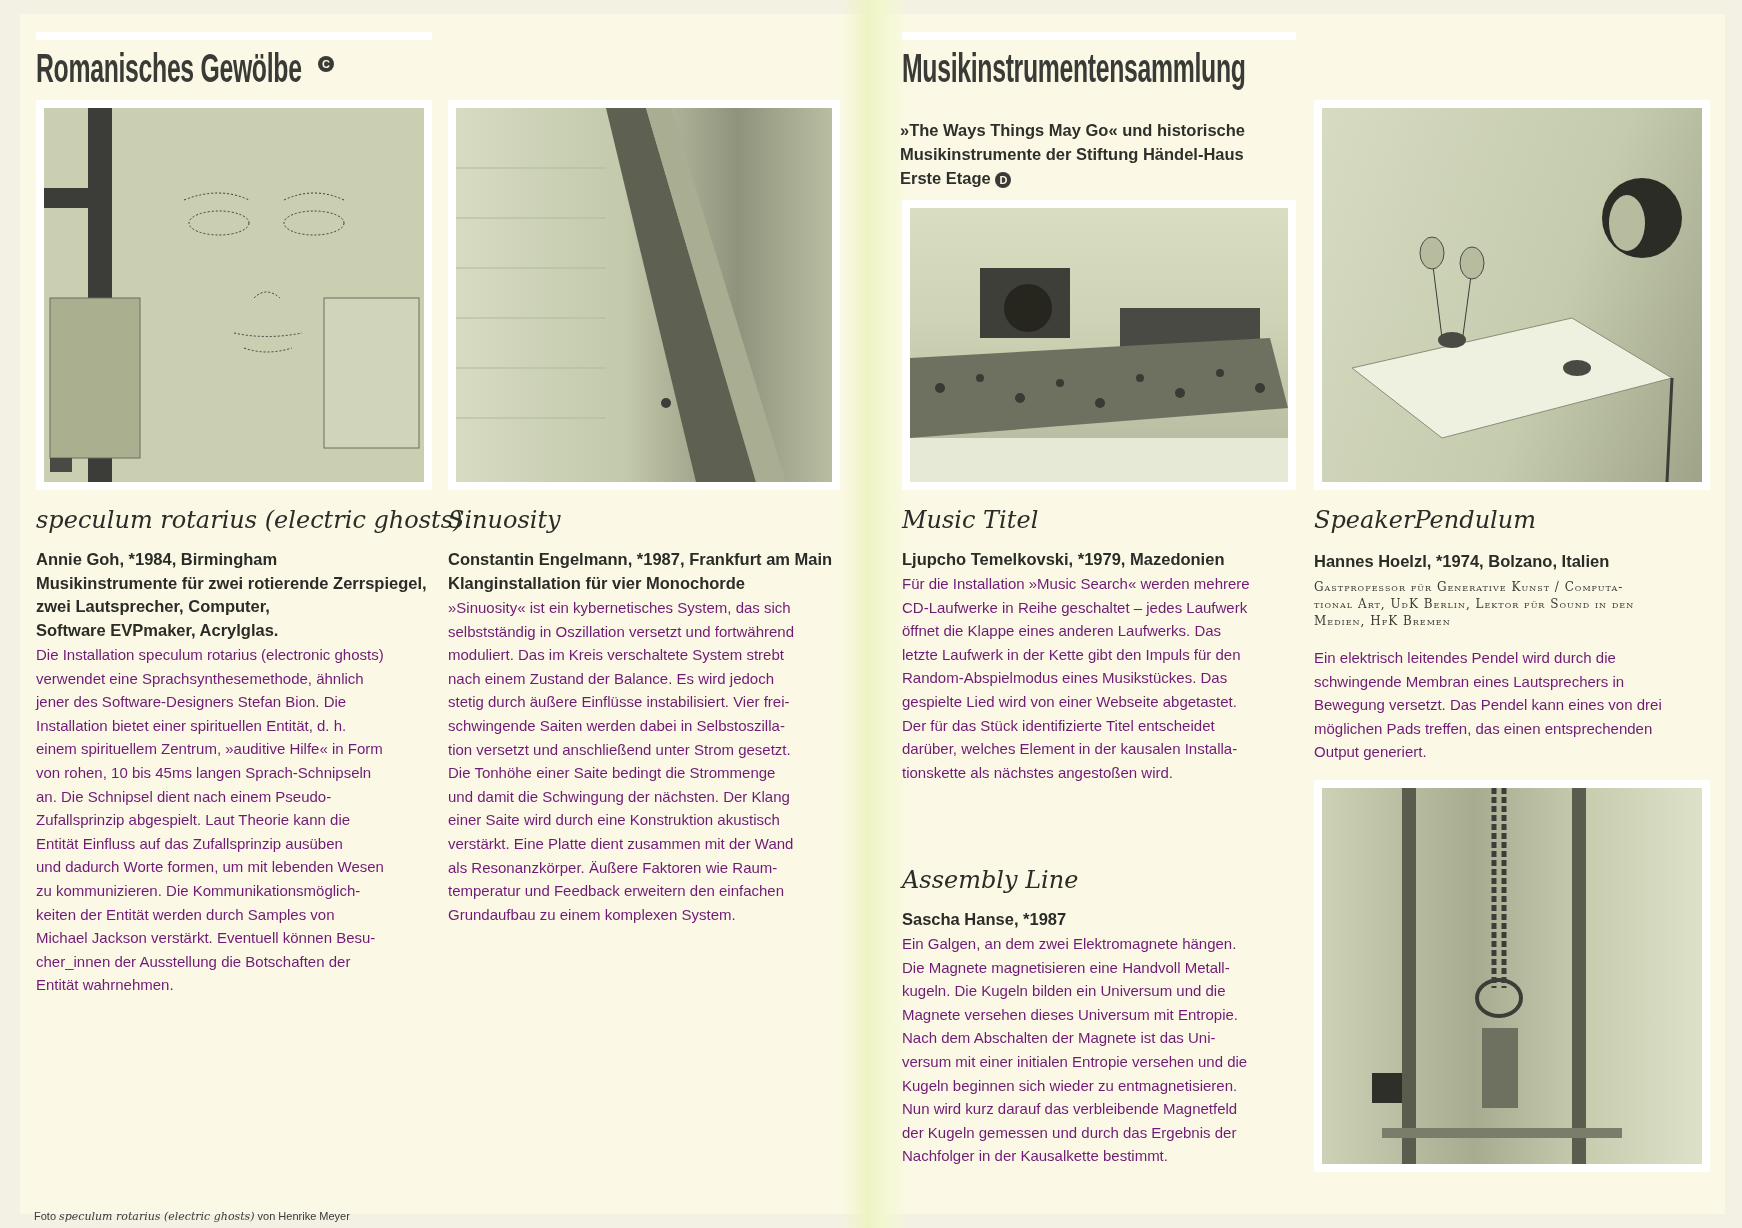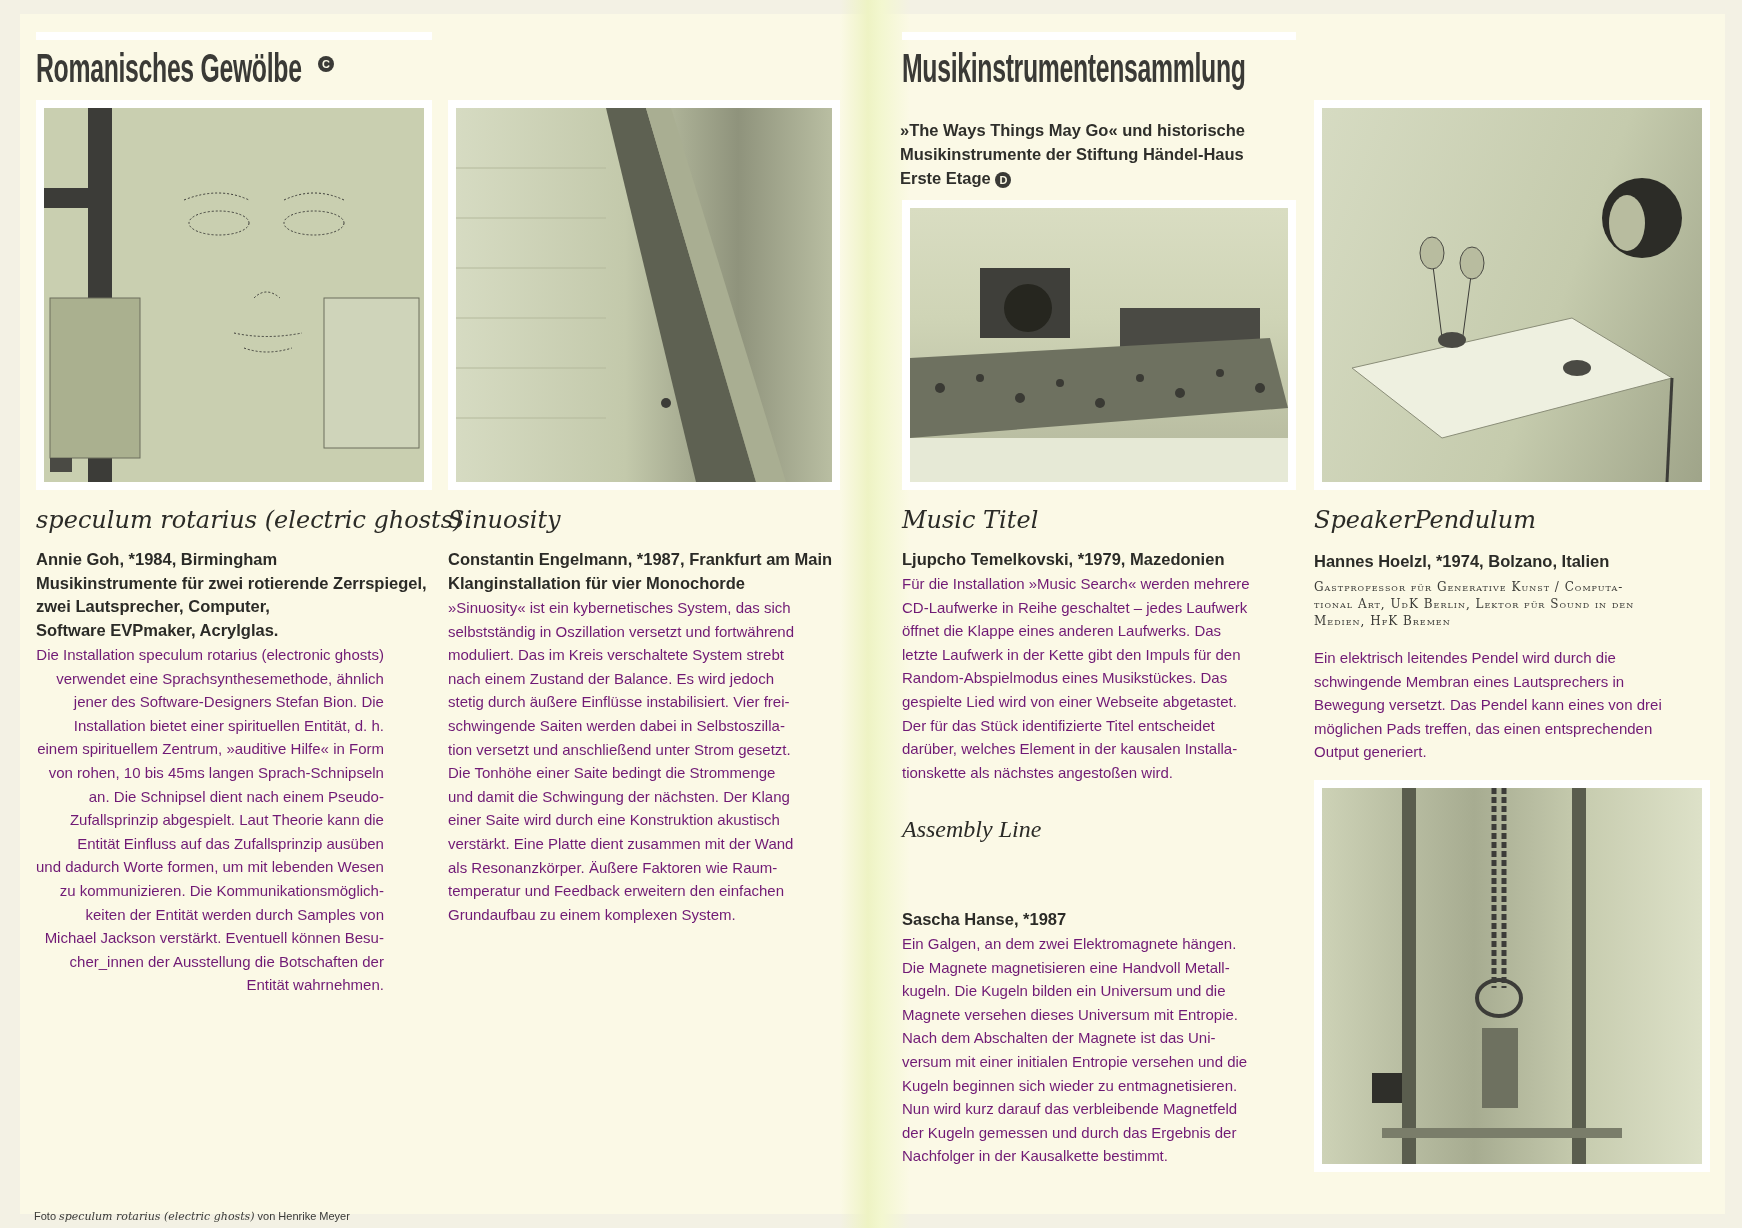--- a/index.html
+++ b/index.html
@@ -76,21 +76,21 @@
     </div>
   </div>
 
   <div class="art-title" style="left:36px;top:506px;">speculum rotarius (electric ghosts)</div>
   <div class="artist" style="left:36px;top:548px;">
     <span class="line">Annie Goh, *1984, Birmingham</span>
     <span class="line">Musikinstrumente für zwei rotierende Zerrspiegel,</span>
     <span class="line">zwei Lautsprecher, Computer,</span>
     <span class="line">Software EVPmaker, Acrylglas.</span>
   </div>
-  <div class="body" style="left:36px;top:643px;text-align:right;">
+  <div class="body" style="left:36px;top:643px;">
     <span class="line">Die Installation speculum rotarius (electronic ghosts)</span>
     <span class="line">verwendet eine Sprachsynthesemethode, ähnlich</span>
     <span class="line">jener des Software-Designers Stefan Bion. Die</span>
     <span class="line">Installation bietet einer spirituellen Entität, d. h.</span>
     <span class="line">einem spirituellem Zentrum, »auditive Hilfe« in Form</span>
     <span class="line">von rohen, 10 bis 45ms langen Sprach-Schnipseln</span>
     <span class="line">an. Die Schnipsel dient nach einem Pseudo-</span>
     <span class="line">Zufallsprinzip abgespielt. Laut Theorie kann die</span>
     <span class="line">Entität Einfluss auf das Zufallsprinzip ausüben</span>
     <span class="line">und dadurch Worte formen, um mit lebenden Wesen</span>
@@ -218,21 +218,21 @@
         <line x1="172" y1="0" x2="172" y2="200" stroke="#3c3c38" stroke-width="5" stroke-dasharray="6 3"></line>
         <line x1="182" y1="0" x2="182" y2="200" stroke="#3c3c38" stroke-width="5" stroke-dasharray="6 3"></line>
         <ellipse cx="177" cy="210" rx="22" ry="18" fill="none" stroke="#3c3c38" stroke-width="4"></ellipse>
         <rect x="160" y="240" width="36" height="80" fill="#6e7160"></rect>
         <rect x="50" y="285" width="30" height="30" fill="#2f2f2a"></rect>
         <rect x="60" y="340" width="240" height="10" fill="#7a7d6a"></rect>
       </svg>
     </div>
   </div>
 
-  <div class="art-title" style="left:902px;top:816px;font-family:Liberation Serif, serif;">Assembly Line</div>
+  <div class="art-title" style="left:902px;top:866px;">Assembly Line</div>
   <div class="artist" style="left:902px;top:908px;">
     <span class="line">Sascha Hanse, *1987</span>
   </div>
   <div class="body" style="left:902px;top:932px;">
     <span class="line">Ein Galgen, an dem zwei Elektromagnete hängen.</span>
     <span class="line">Die Magnete magnetisieren eine Handvoll Metall-</span>
     <span class="line">kugeln. Die Kugeln bilden ein Universum und die</span>
     <span class="line">Magnete versehen dieses Universum mit Entropie.</span>
     <span class="line">Nach dem Abschalten der Magnete ist das Uni-</span>
     <span class="line">versum mit einer initialen Entropie versehen und die</span>

